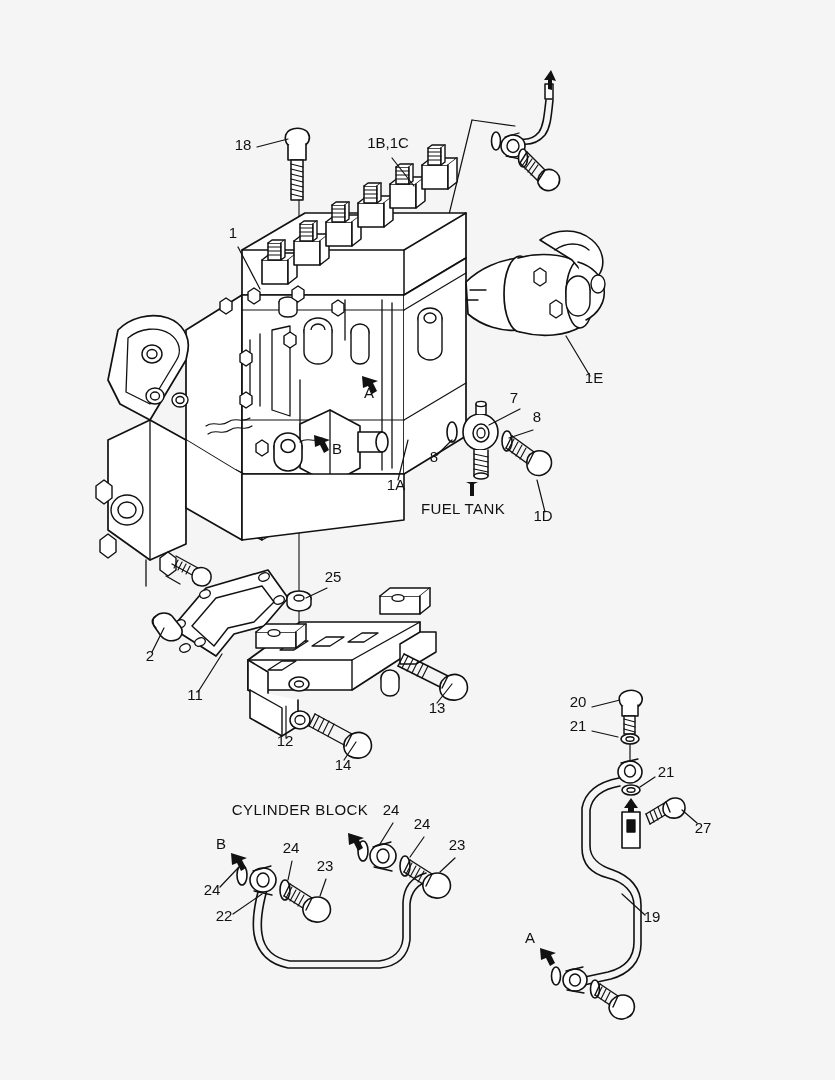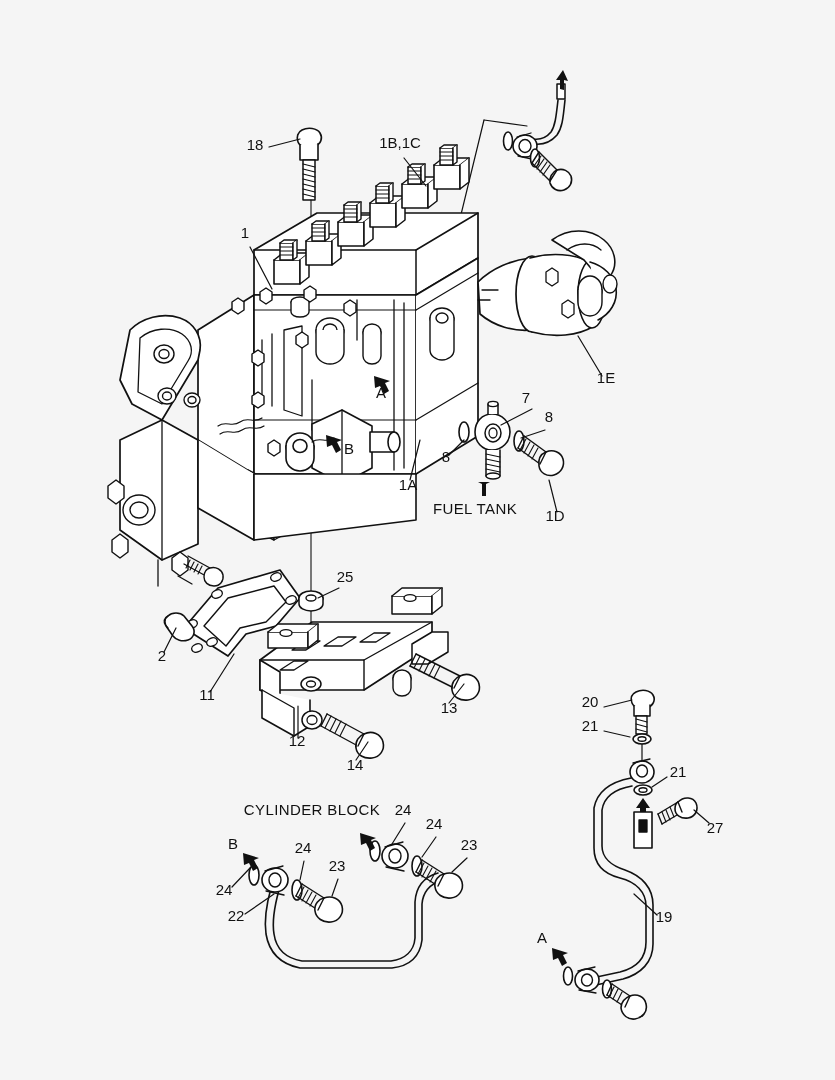--- a/index.html
+++ b/index.html
@@ -1,18 +1,18 @@
 <!DOCTYPE html>
 <html><head>
 <meta charset="utf-8">
 <style>
   html,body{margin:0;padding:0;background:#f5f5f5;}
   body{width:835px;height:1080px;position:relative;overflow:hidden;
        font-family:"Liberation Sans", sans-serif;}
-  #stage{position:absolute;inset:0;width:817px;height:1080px;margin-left:12px;}
+  #stage{position:absolute;inset:0;width:817px;height:1080px;}
   svg{display:block;}
   .lbl{font-family:"Liberation Sans", sans-serif;font-size:15px;fill:#111;}
   .lbl-big{font-family:"Liberation Sans", sans-serif;font-size:15px;fill:#111;letter-spacing:.4px;}
 </style>
 </head>
 <body>
 
 <div id="stage">
 <svg id="diagram-svg" width="835" height="1080" viewBox="0 0 835 1080">
 

